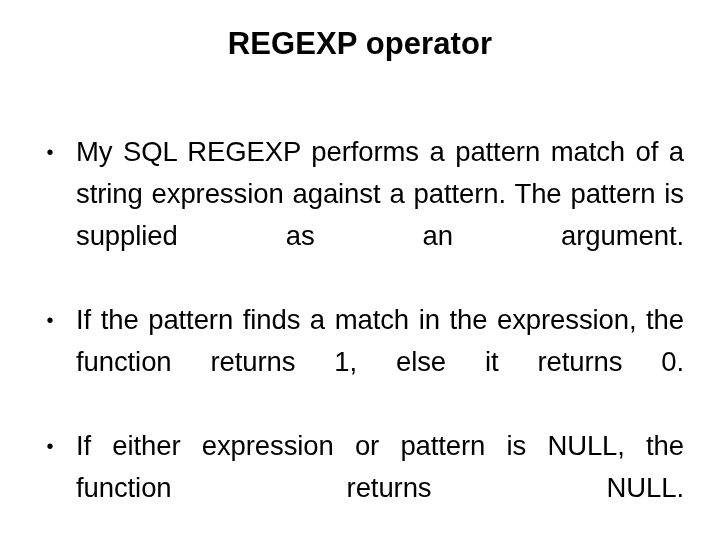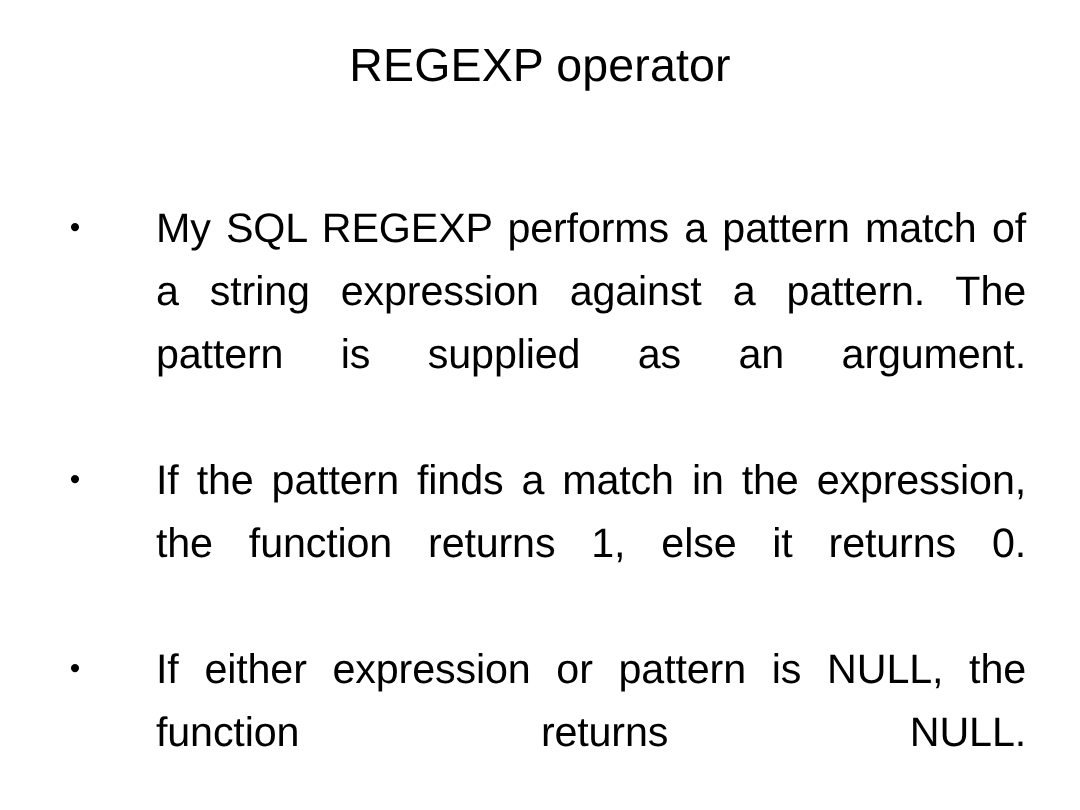--- a/index.html
+++ b/index.html
@@ -24,21 +24,21 @@
     box-sizing: border-box;
   }
 
   .slide-title {
     position: absolute;
     left: 0;
     top: 24px;
     width: 720px;
     text-align: center;
     font-size: 31px;
-    font-weight: 400;
+    font-weight: 700;
     line-height: 40px;
     letter-spacing: 0.1px;
     color: #000000;
     white-space: nowrap;
   }
 
   .body-block {
     position: absolute;
     left: 36px;
     top: 131px;
@@ -69,21 +69,20 @@
     top: 0;
     width: 14px;
     line-height: 42px;
     font-size: 20px;
     text-align: center;
     color: #000000;
   }
 
   .bullet-item .btext {
     display: block;
-    margin-left: 28px;
   }
 
   
   .bullet-item .btext::after {
     content: "";
     display: inline-block;
     width: 100%;
   }
 </style>
 </head>

